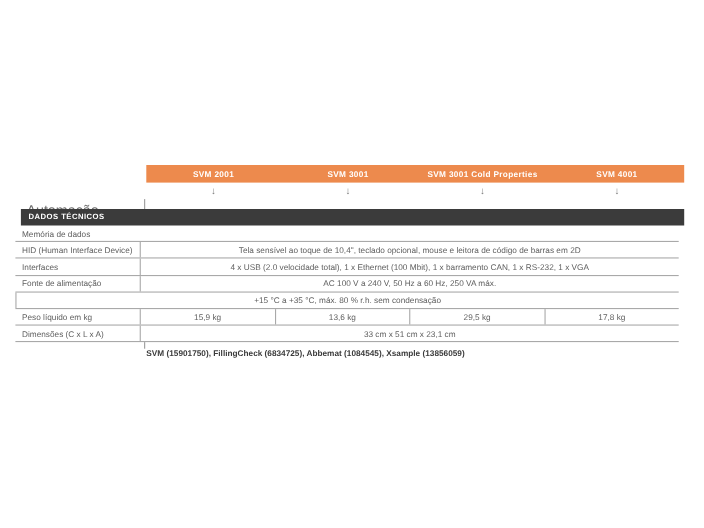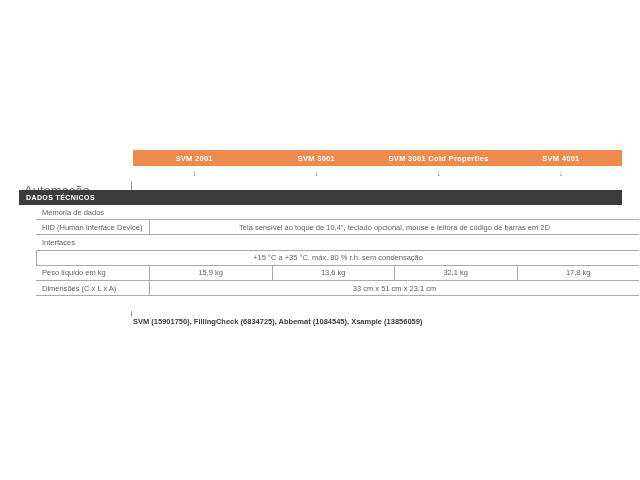--- a/index.html
+++ b/index.html
@@ -37,21 +37,21 @@
   
   .section-bar {
     position:absolute; left:19px; top:190px; width:603px; height:15px;
     background:#3B3B3B; display:flex; align-items:center;
   }
   .section-title {
     color:#ffffff; font-size:7px; font-weight:bold; letter-spacing:0.4px;
     padding-left:7px; white-space:nowrap;
   }
   
-  .spec-table { position:absolute; left:36px; top:205px; width:603px; }
+  .spec-table { position:absolute; left:14px; top:205px; width:603px; }
   .spec-row {
     display:flex; height:15.2px; border-bottom:1px solid #a9a9a9;
     font-size:7.5px; color:#5f5f5f;
   }
   .spec-label {
     width:113px; flex:0 0 113px; display:flex; align-items:center;
     padding-left:6px; white-space:nowrap;
   }
   .spec-value {
     flex:1 1 0; display:flex; align-items:center; justify-content:center;
@@ -95,32 +95,37 @@
       <div class="spec-label">Memória de dados</div>
     </div>
 
     <div class="spec-row">
       <div class="spec-label">HID (Human Interface Device)</div>
       <div class="spec-value">Tela sensível ao toque de 10,4", teclado opcional, mouse e leitora de código de barras em 2D</div>
     </div>
 
     <div class="spec-row">
       <div class="spec-label">Interfaces</div>
+      <div class="spec-value">4 x USB (2.0 velocidade total), 1 x Ethernet (100 Mbit), 1 x barramento CAN, 1 x RS-232, 1 x VGA</div>
     </div>
 
+    <div class="spec-row">
+      <div class="spec-label">Fonte de alimentação</div>
+      <div class="spec-value">AC 100 V a 240 V, 50 Hz a 60 Hz, 250 VA máx.</div>
+    </div>
 
     <div class="spec-row">
       <div class="spec-value">+15 °C a +35 °C, máx. 80 % r.h. sem condensação</div>
     </div>
 
     <div class="spec-row">
       <div class="spec-label">Peso líquido em kg</div>
       <div class="spec-value">15,9 kg</div>
       <div class="spec-value">13,6 kg</div>
-      <div class="spec-value">32,1 kg</div>
+      <div class="spec-value">29,5 kg</div>
       <div class="spec-value">17,8 kg</div>
     </div>
 
     <div class="spec-row">
       <div class="spec-label">Dimensões (C x L x A)</div>
       <div class="spec-value">33 cm x 51 cm x 23,1 cm</div>
     </div>
 
   </div>
 

